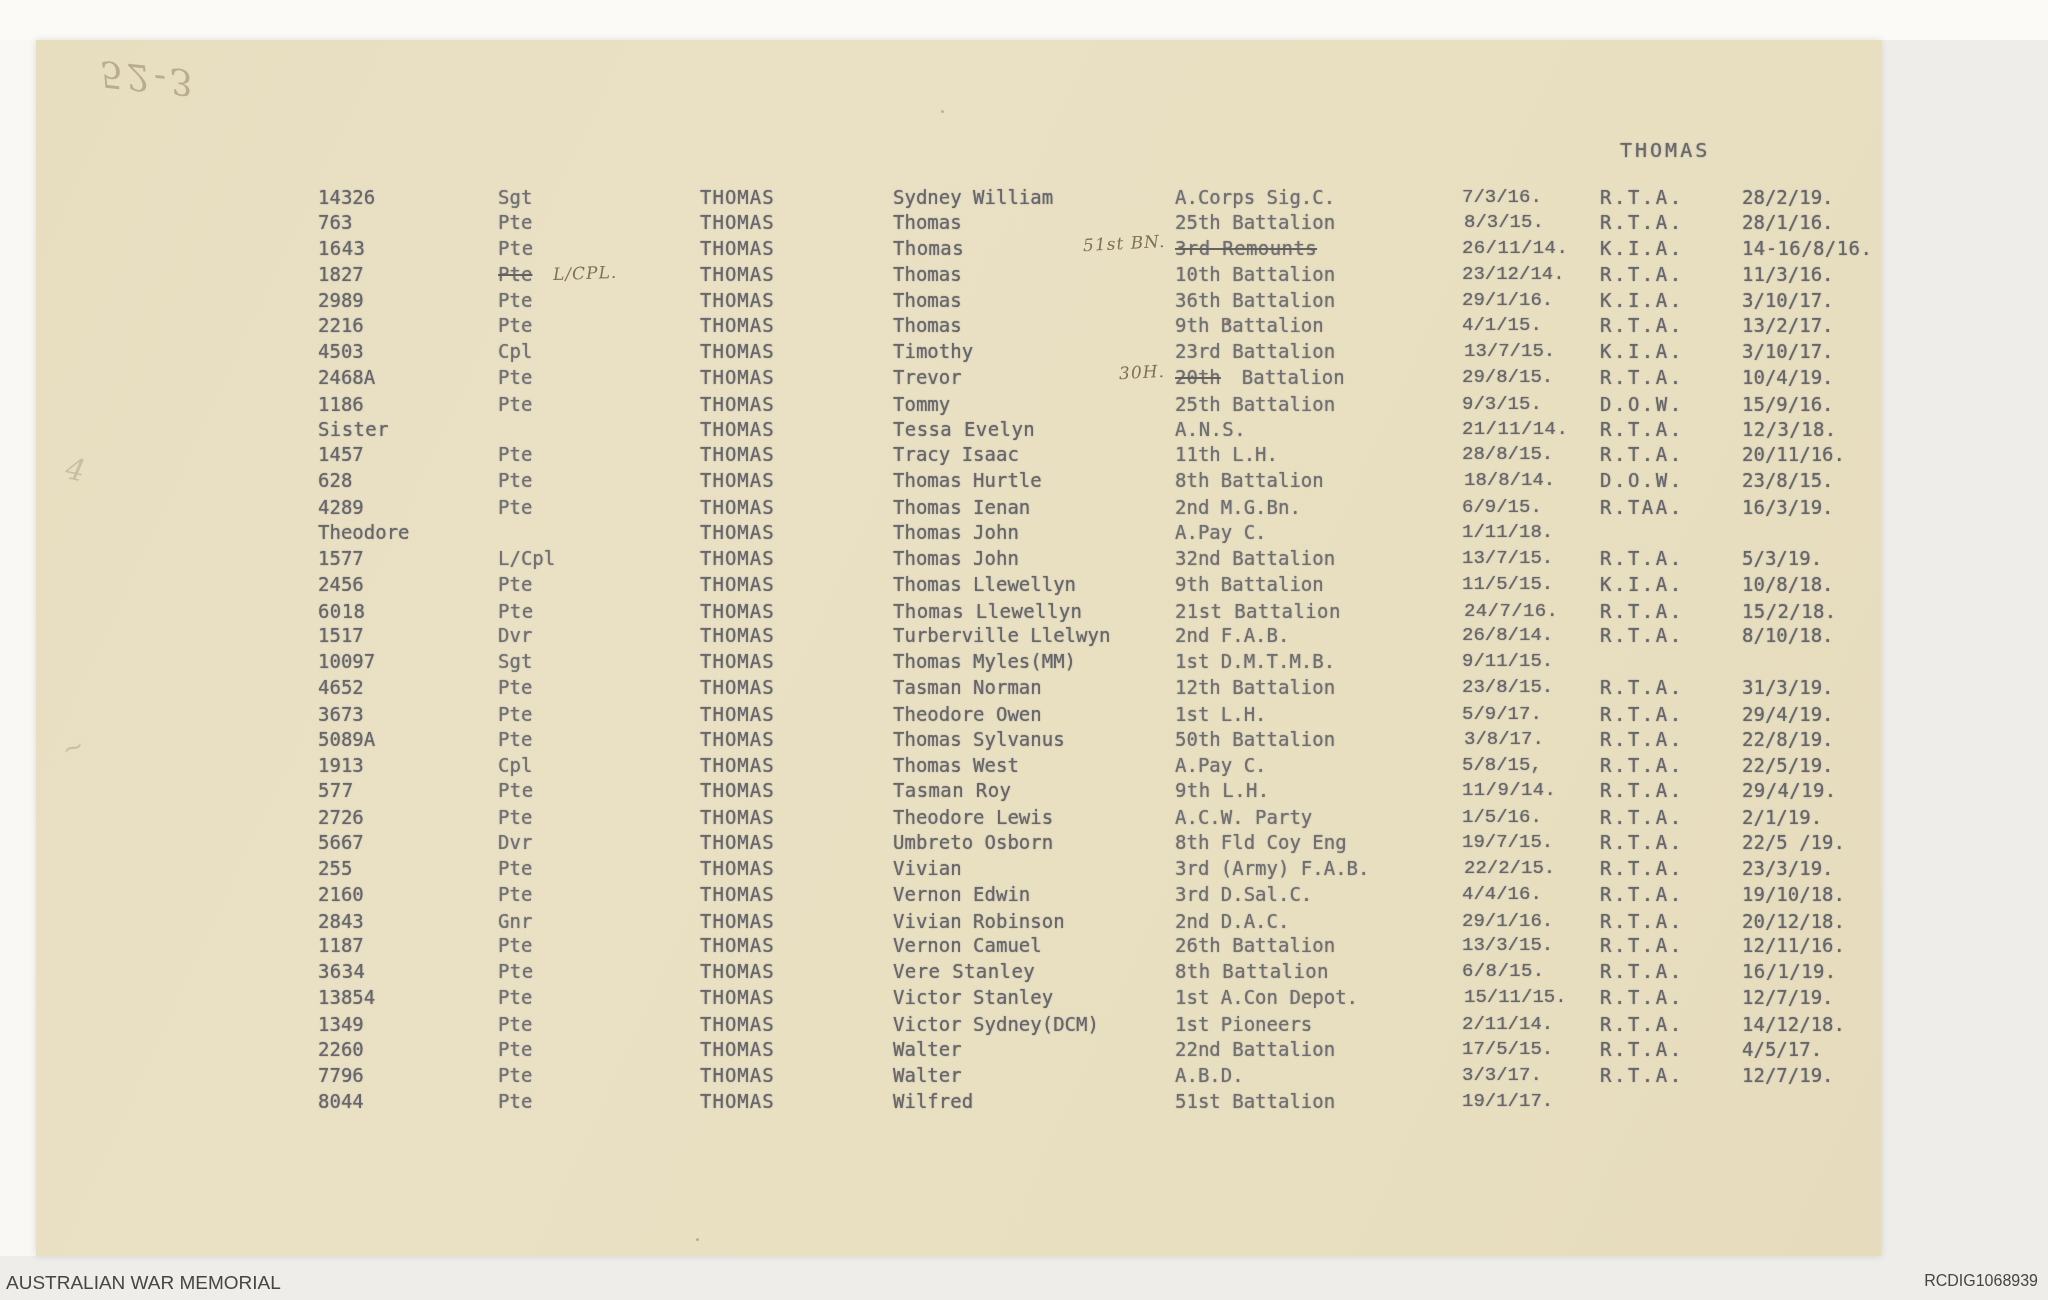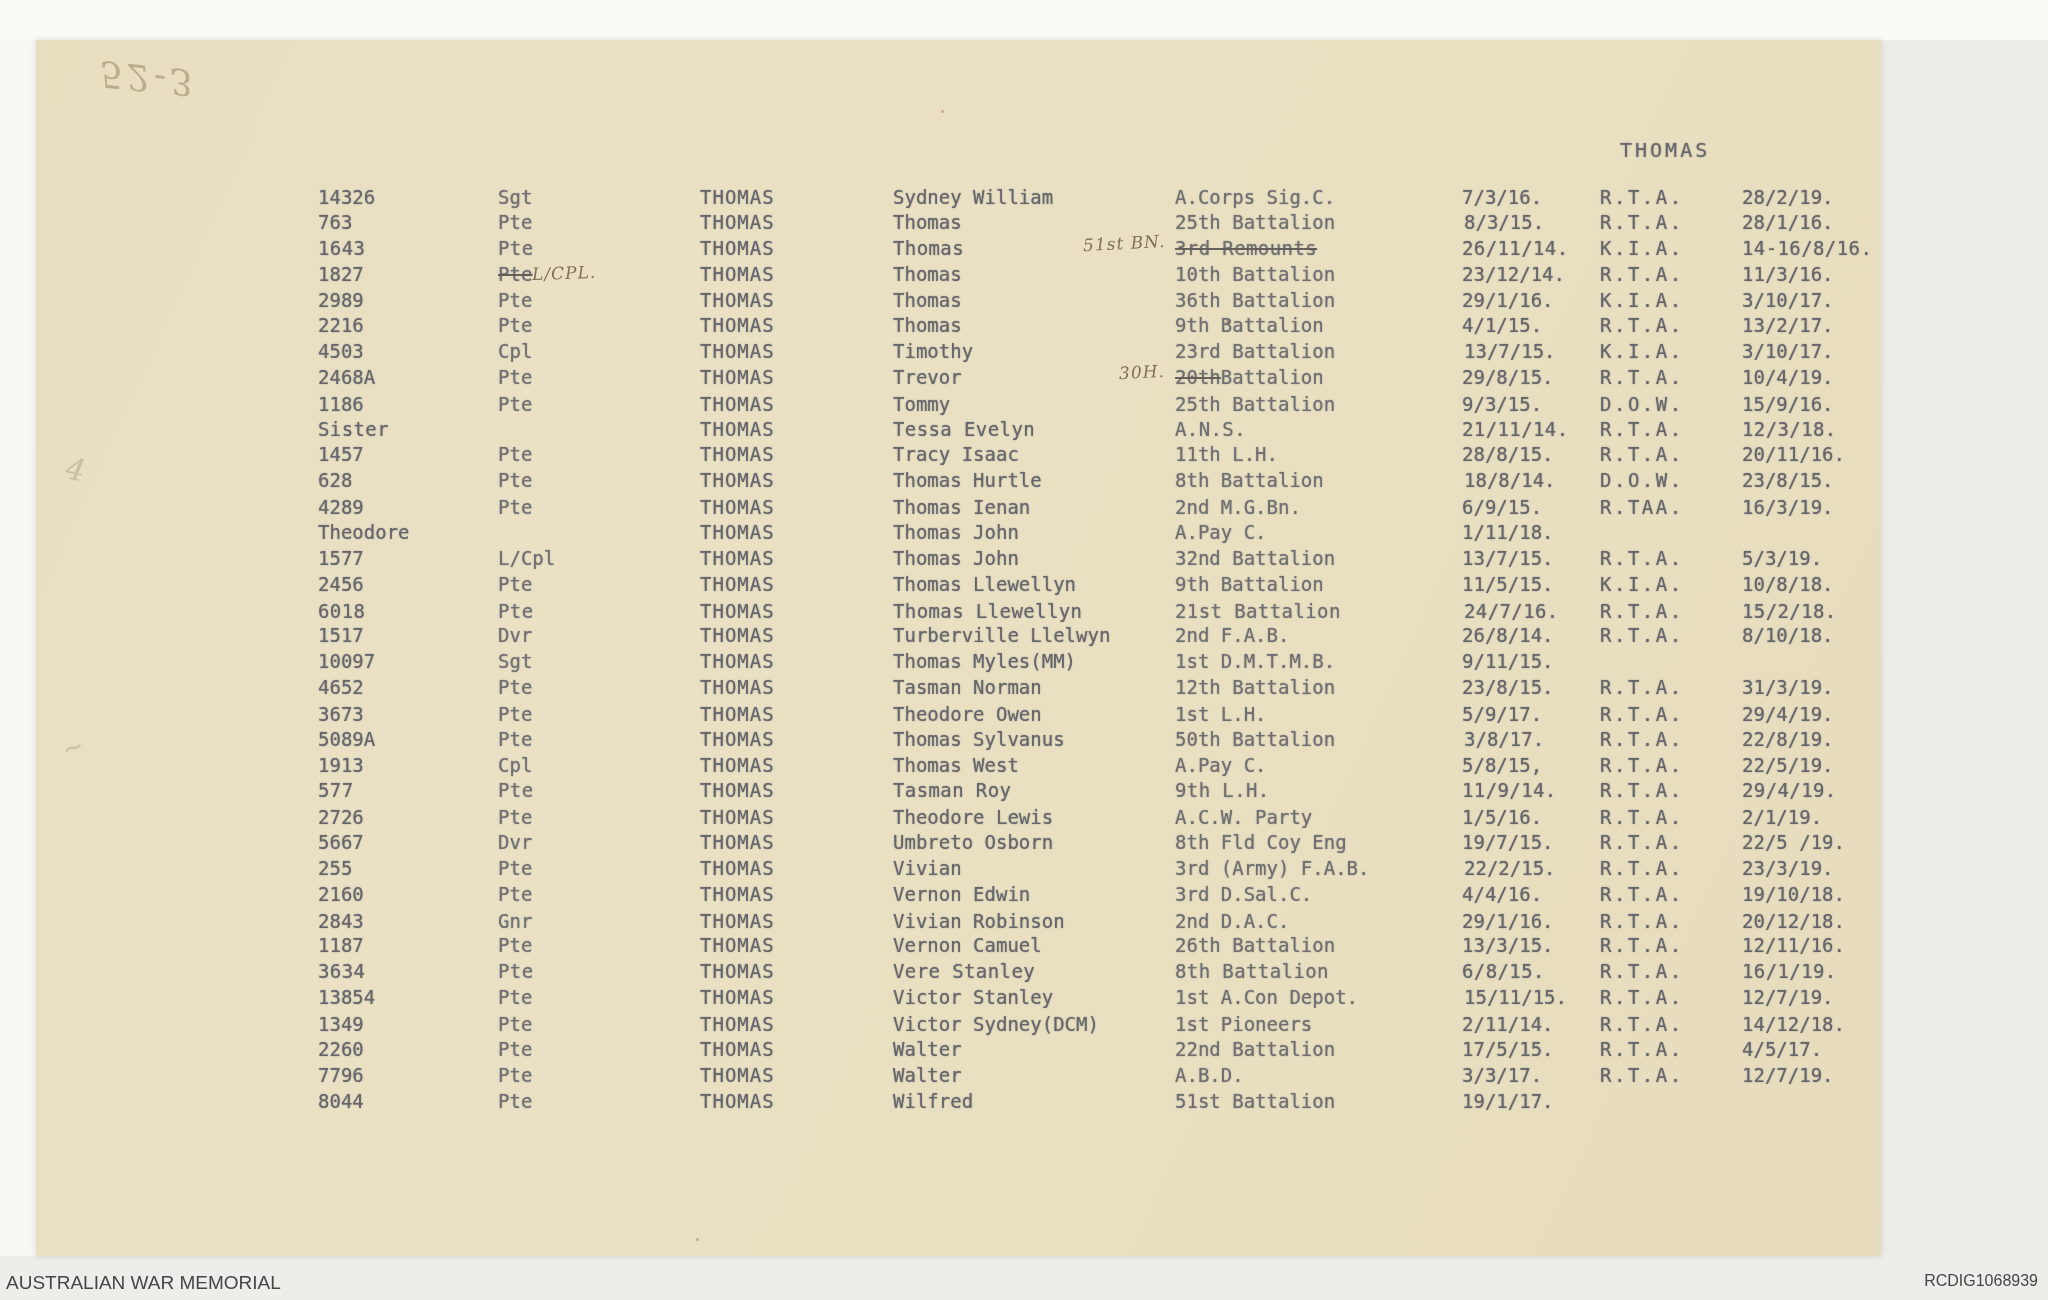--- a/index.html
+++ b/index.html
@@ -15,28 +15,28 @@
   .rows{position:absolute;left:0;top:145px;width:2038px;}
   .row{position:relative;height:25.85px;color:#5b5c64;font-size:19px;
        text-shadow:0 0 1.4px rgba(86,87,97,.8);}
   .row span{opacity:.92;}
   .c{position:absolute;white-space:nowrap;}
   .num{left:282px;}
   .rank{left:462px;}
   .surname{left:664px;letter-spacing:1px;}
   .given{left:857px;}
   .unit{left:1139px;}
-  .d1{left:1426px;}
+  .d1{left:1426px;font-family:Liberation Mono, monospace;}
   .status{left:1564px;letter-spacing:2.5px;}
   .d2{left:1706px;}
   .row:nth-child(4n+1){transform:translateY(.5px);}
   .row:nth-child(5n+2) .d1{transform:translateX(2px);}
   .row:nth-child(7n+3){letter-spacing:.4px;}
   .struck{text-decoration:line-through;text-decoration-thickness:2px;
-          text-decoration-color:rgba(70,66,66,.8);margin-right:0;}
+          text-decoration-color:rgba(70,66,66,.8);margin-right:21px;}
   .hw{font-family:"DejaVu Serif",serif;font-style:italic;color:#6e5c40;font-size:17px;
       letter-spacing:1px;text-shadow:none;opacity:.85;}
   .rank .hw{display:inline-block;transform:translateY(-2px) rotate(-2deg);margin-right:6px;}
   .hw-before{position:absolute;right:100%;margin-right:10px;top:-4px;display:inline-block;
              transform:rotate(-3deg);}
   .corner-note{position:absolute;left:64px;top:18px;font-family:"DejaVu Serif",serif;
       font-style:italic;font-size:36px;color:rgba(140,124,92,.5);
       transform:rotate(186deg) scaleX(-1);letter-spacing:4px;}
   .margin-mark{position:absolute;font-family:"DejaVu Serif",serif;font-style:italic;
       color:rgba(120,105,80,.28);text-shadow:none;}

